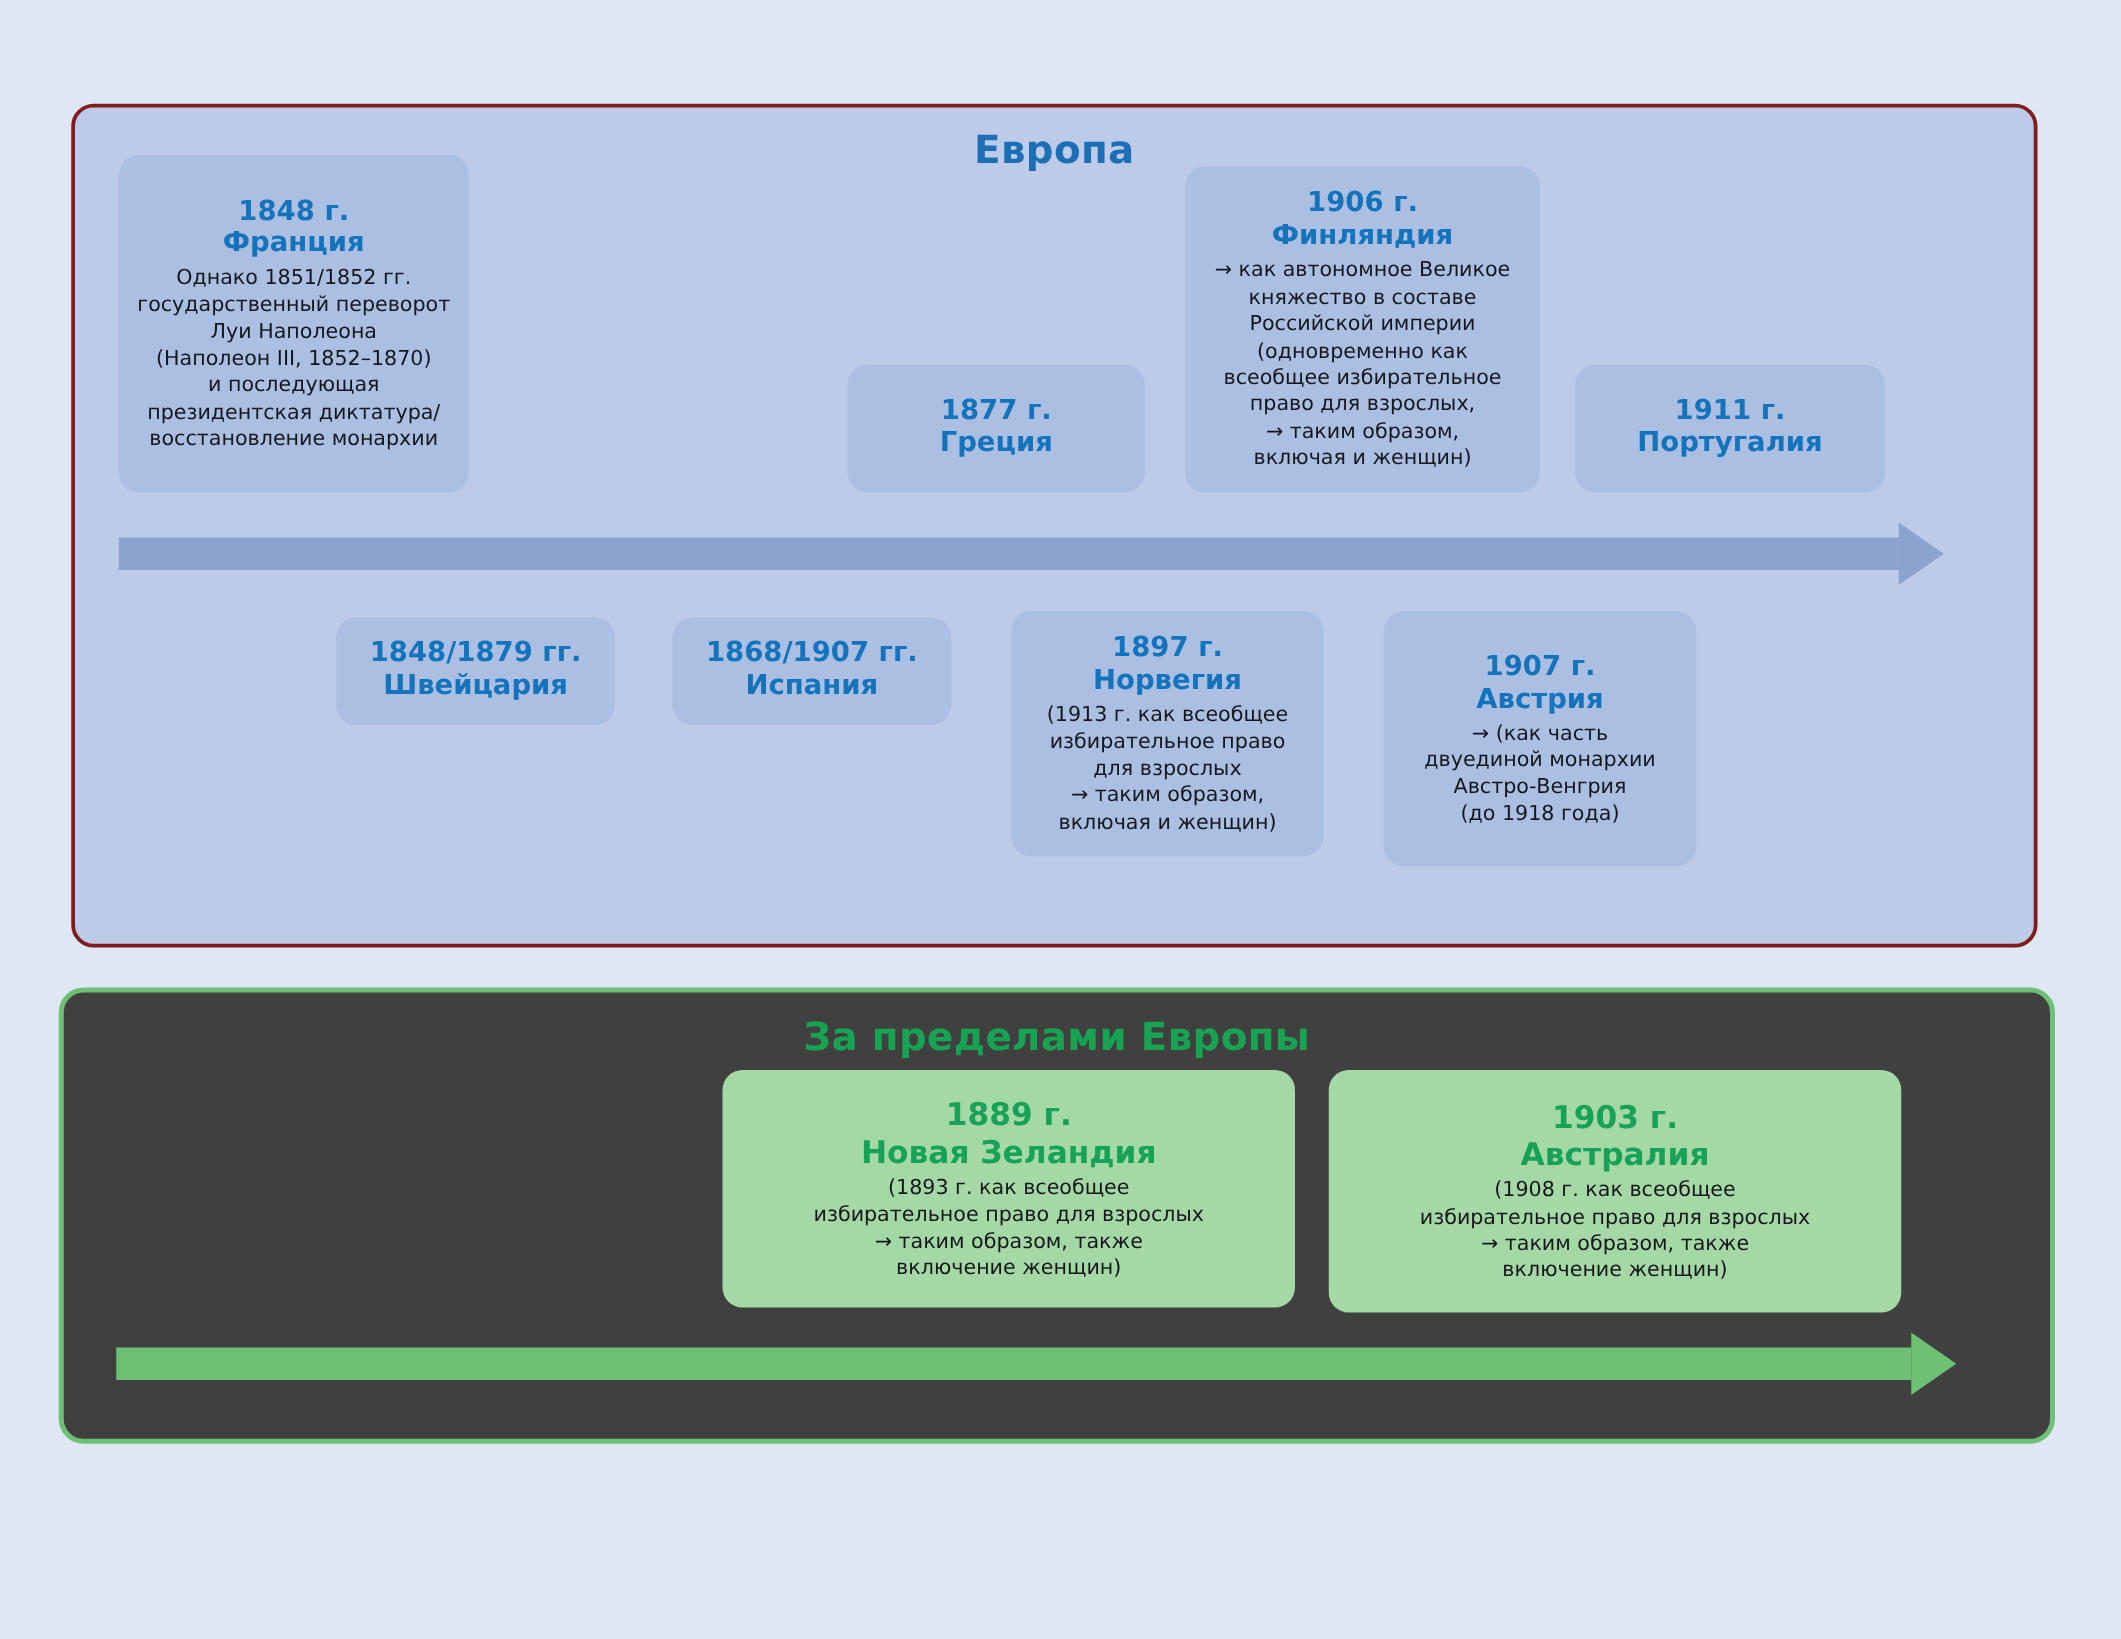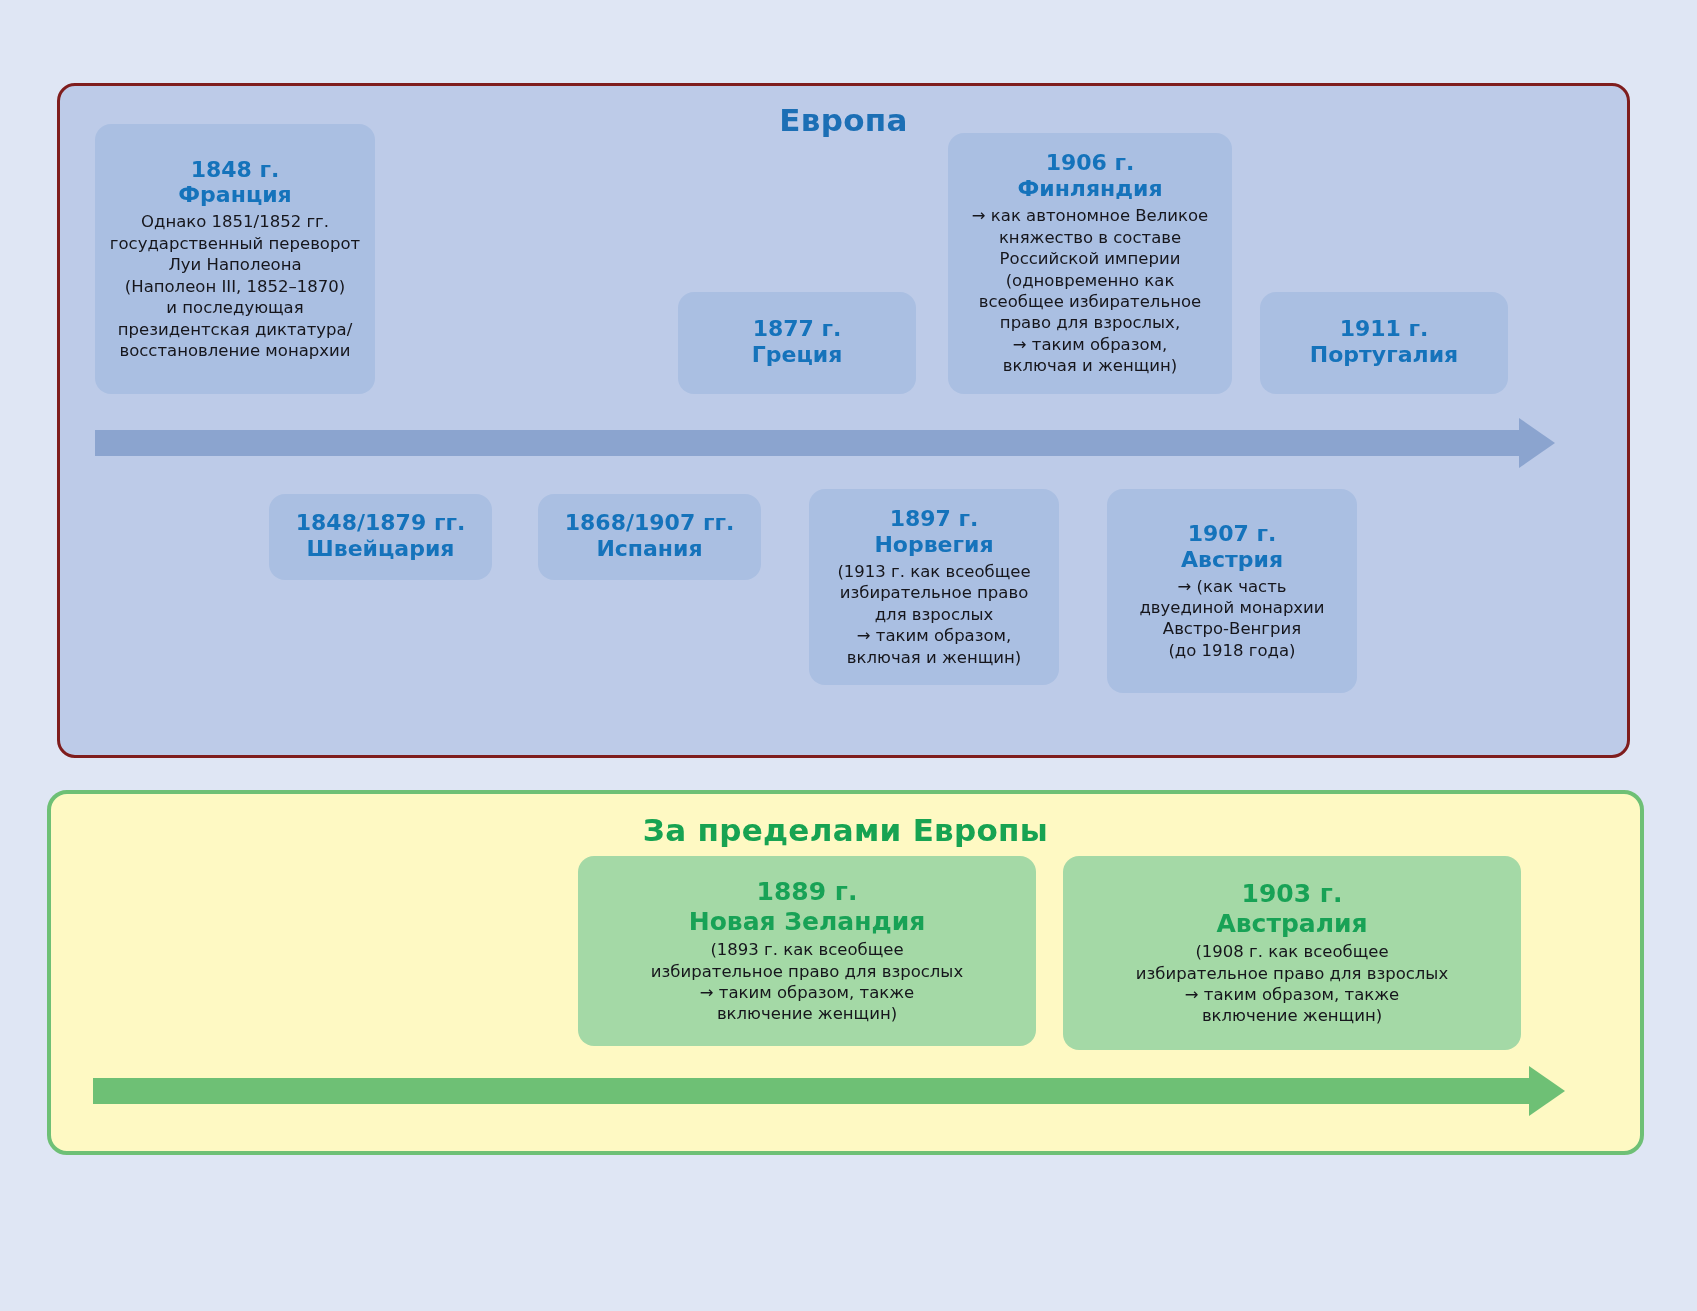--- a/index.html
+++ b/index.html
@@ -44,21 +44,21 @@
     letter-spacing: .3px;
   }
 
   
   .panel-world {
     position: absolute;
     left: 47px;
     top: 790px;
     width: 1597px;
     height: 365px;
-    background: #fef9c3;
+    background: #404040;
     border: 4px solid #6ec075;
     border-radius: 20px;
     box-sizing: border-box;
   }
   .panel-world-title {
     position: absolute;
     top: 18px;
     left: 0;
     width: 100%;
     text-align: center;

